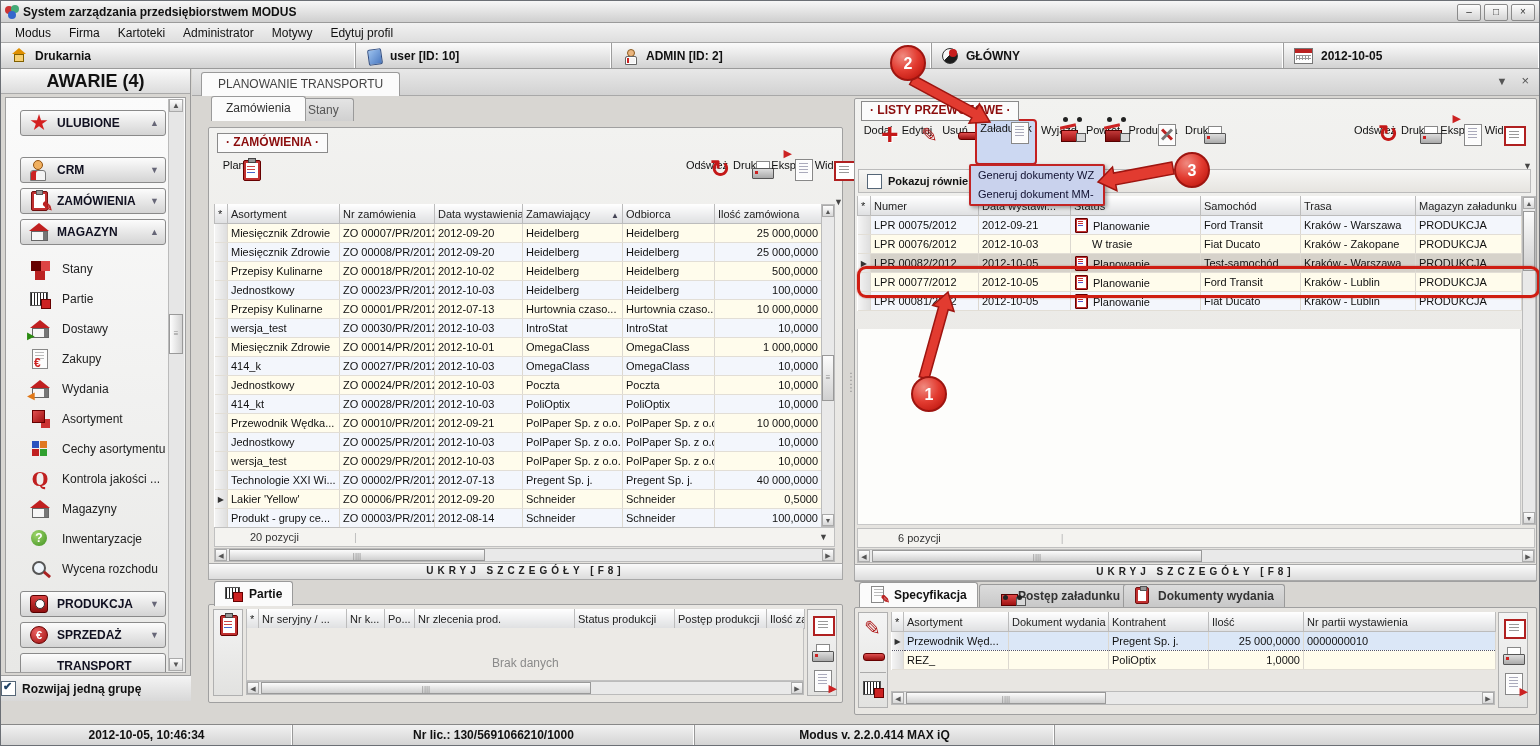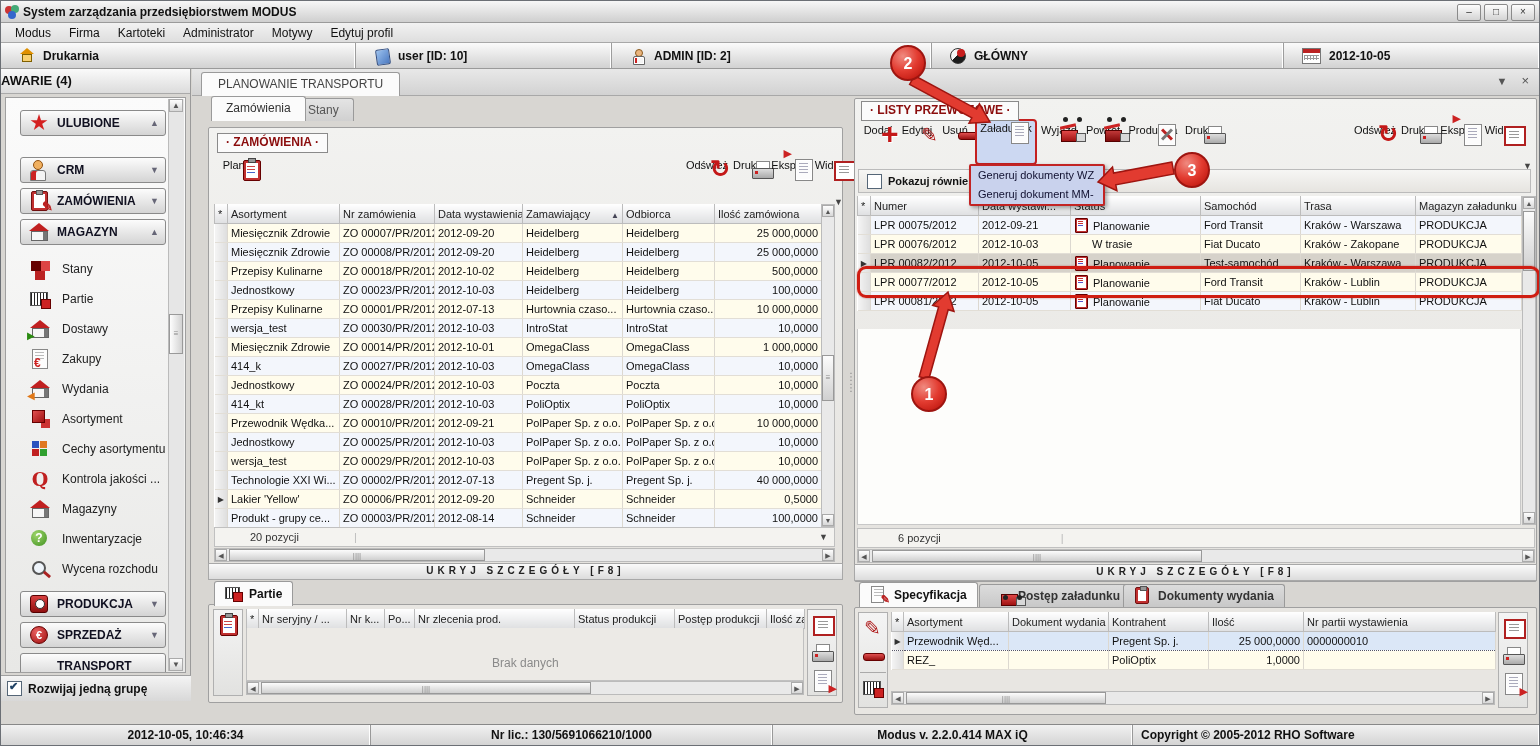--- a/index.html
+++ b/index.html
@@ -10,44 +10,44 @@
   .winbtns{position:absolute;right:4px;top:3px;display:flex;gap:3px;}
   .winbtn{width:22px;height:15px;border:1px solid #8a8a8a;background:linear-gradient(#fdfdfd,#d4d4d4);font-size:10px;line-height:13px;text-align:center;color:#333;border-radius:2px;}
   .appicon{width:14px;height:14px;position:relative;}
   .appicon i{position:absolute;border-radius:50%;width:8px;height:8px;}
   .appicon i:nth-child(1){background:#c33;left:0;top:1px;}
   .appicon i:nth-child(2){background:#4a7;left:6px;top:0;}
   .appicon i:nth-child(3){background:#36c;left:3px;top:6px;}
   .menubar{position:absolute;left:0;top:22px;width:100%;height:20px;background:linear-gradient(#f2f2f2,#dedede);border-bottom:1px solid #a8a8a8;display:flex;align-items:center;padding-left:6px;box-sizing:border-box;gap:2px;}
   .menuitem{padding:2px 8px;font-size:12px;}
   .infobar{position:absolute;left:0;top:42px;width:100%;height:26px;background:linear-gradient(#fbfbfb,#d2d2d2);border-bottom:1px solid #9a9a9a;display:flex;box-sizing:border-box;}
-  .infoseg{display:flex;align-items:center;gap:8px;padding-left:18px;border-right:1px solid #9d9d9d;box-shadow:inset -1px 0 0 #fff;box-sizing:border-box;font-weight:bold;font-size:12px;}
+  .infoseg{display:flex;align-items:center;gap:8px;padding-left:10px;border-right:1px solid #9d9d9d;box-shadow:inset -1px 0 0 #fff;box-sizing:border-box;font-weight:bold;font-size:12px;}
   
   .ii{width:16px;height:16px;position:relative;display:inline-block;}
   .ii-home:before{content:"";position:absolute;left:1px;top:0;border-left:7px solid transparent;border-right:7px solid transparent;border-bottom:6px solid #e09000;}
   .ii-home:after{content:"";position:absolute;left:3px;top:6px;width:10px;height:8px;background:#f8d070;border:1px solid #806000;box-sizing:border-box;}
   .ii-user{background:linear-gradient(135deg,#9cc2ef,#4a78c0);border:1px solid #2c4a80;border-radius:2px;transform:rotate(-8deg);width:12px;height:14px;margin:1px 2px;}
   .ii-person:before{content:"";position:absolute;left:5px;top:1px;width:6px;height:6px;border-radius:50%;background:#eab57e;border:1px solid #8a5a20;}
   .ii-person:after{content:"";position:absolute;left:3px;top:8px;width:10px;height:7px;background:#f4f4f4;border:1px solid #666;border-radius:2px 2px 0 0;box-shadow:inset 0 0 0 1px #fff, inset 3px 0 0 #c22;}
   .ii-globe{width:14px;height:14px;border-radius:50%;background:linear-gradient(135deg,#f6f6f6 45%,#1c1c1c 45%);border:1px solid #333;margin-top:1px;position:relative;}
   .ii-globe:after{content:"";position:absolute;right:0;top:0;width:8px;height:8px;border-radius:50%;background:#c81e1e;}
   .ii-cal{width:17px;height:14px;background:#fff;border:1px solid #777;margin-top:1px;}
   .ii-cal:before{content:"";display:block;height:4px;background:#b22;}
   .ii-cal:after{content:"";display:block;margin:2px 1px;height:5px;background:repeating-linear-gradient(90deg,#999 0 1px,transparent 1px 3px),repeating-linear-gradient(#999 0 1px,transparent 1px 3px);}
   
   .sidebar{position:absolute;left:0;top:68px;width:190px;height:632px;background:#d8d6d2;border-right:1px solid #9a9a9a;box-sizing:border-box;}
-  .sb-header{height:24px;background:linear-gradient(#fafafa,#dcdcdc);border-bottom:1px solid #aaa;text-align:left;font-weight:bold;font-size:13px;line-height:24px;}
+  .sb-header{height:24px;background:linear-gradient(#fafafa,#dcdcdc);border-bottom:1px solid #aaa;text-align:center;font-weight:bold;font-size:18px;line-height:24px;}
   .sb-panel{position:absolute;left:4px;top:28px;right:4px;bottom:28px;background:linear-gradient(#fbfbfb,#e8e8e6);border:1px solid #9f9f9f;overflow:hidden;}
   .sb-scroll{position:absolute;right:1px;top:1px;bottom:1px;width:15px;background:#e6e6e6;border-left:1px solid #bbb;}
   .sb-scroll .ar{position:absolute;left:0;width:14px;height:13px;background:linear-gradient(#fdfdfd,#d8d8d8);border:1px solid #aaa;box-sizing:border-box;font-size:8px;text-align:center;line-height:12px;color:#555;}
   .sb-scroll .thumb{position:absolute;left:0;width:14px;height:40px;top:210px;background:linear-gradient(90deg,#fdfdfd,#d2d2d2);border:1px solid #999;box-sizing:border-box;font-size:8px;color:#888;text-align:center;line-height:38px;}
   .sb-group{width:146px;margin:5px auto 0 14px;height:26px;border:1px solid #8a8a8a;border-radius:3px;background:linear-gradient(#fcfcfc,#d4d4d4);display:flex;align-items:center;padding:0 6px;box-sizing:border-box;gap:6px;font-weight:bold;font-size:12px;color:#101020;}
   .sb-group .chev{margin-left:auto;color:#667;font-size:9px;}
   .sb-item{display:flex;align-items:center;gap:10px;margin:6px 0 0 22px;height:24px;font-size:12px;color:#222;}
-  .sb-footer{position:absolute;left:0;bottom:0;width:190px;height:26px;background:linear-gradient(#f4f4f4,#d8d8d8);border-top:1px solid #a0a0a0;display:flex;align-items:center;gap:6px;padding-left:6px;box-sizing:border-box;font-weight:bold;font-size:12px;}
+  .sb-footer{position:absolute;left:0;bottom:0;width:190px;height:26px;background:linear-gradient(#f4f4f4,#d8d8d8);border-top:1px solid #a0a0a0;display:flex;align-items:center;gap:6px;box-sizing:border-box;font-weight:bold;font-size:12px;}
   .cbx{width:13px;height:13px;border:1px solid #567;background:#fff;position:relative;display:inline-block;}
   .cbx.on:before{content:"✔";position:absolute;left:1px;top:-2px;color:#246;font-size:11px;}
   
   .si{width:24px;height:22px;position:relative;display:inline-block;text-align:center;}
   .si-star{font-size:19px;line-height:22px;color:#d42020;}
   .si-person:before{content:"";position:absolute;left:6px;top:1px;width:8px;height:8px;border-radius:50%;background:#f0b060;border:1px solid #905010;}
   .si-person:after{content:"";position:absolute;left:3px;top:11px;width:14px;height:9px;border-radius:3px 3px 0 0;background:#f4f4f4;border:1px solid #777;box-shadow:inset 5px 0 0 #c22;}
   .si-clip{position:absolute;left:4px;top:1px;width:15px;height:18px;background:#c03030;border:1px solid #701010;border-radius:2px;}
   .si-clip:before{content:"";position:absolute;left:2px;top:2px;right:2px;bottom:2px;background:#fff;}
   .si-clip:after{content:"";position:absolute;left:4px;top:-2px;width:5px;height:3px;background:#999;border:1px solid #555;}
@@ -864,19 +864,18 @@
     <polygon points="927.8,378.3 947.2,308.7 953.0,310.3 947,291 931.8,304.4 937.6,306.0 918.2,375.7" fill="#e23b30" stroke="#9e1510" stroke-width="1.5"></polygon>
     <circle cx="907" cy="62" r="17" fill="url(#rg)" stroke="#9e1510" stroke-width="2"></circle>
     <text x="907" y="68" text-anchor="middle" font-family="Liberation Sans, sans-serif" font-size="16" font-weight="bold" fill="#ffffff">2</text>
     <circle cx="1191" cy="169" r="17" fill="url(#rg)" stroke="#9e1510" stroke-width="2"></circle>
     <text x="1191" y="175" text-anchor="middle" font-family="Liberation Sans, sans-serif" font-size="16" font-weight="bold" fill="#ffffff">3</text>
     <circle cx="928" cy="393" r="17" fill="url(#rg)" stroke="#9e1510" stroke-width="2"></circle>
     <text x="928" y="399" text-anchor="middle" font-family="Liberation Sans, sans-serif" font-size="16" font-weight="bold" fill="#ffffff">1</text>
   </svg>
 
   <div class="statusbar">
-    <div class="statseg" style="width:370px">2012-10-05,  10:46:34</div>
+    <div class="statseg" style="width:292px">2012-10-05,  10:46:34</div>
     <div class="statseg" style="width:402px">Nr lic.: 130/5691066210/1000</div>
     <div class="statseg" style="width:360px">Modus v. 2.2.0.414 MAX iQ</div>
-    <div class="statseg" style="flex:1;justify-content:flex-start;padding-left:8px;border-right:none">Copyright © 2005-2012 RHO Software</div>
   </div>
 
 </div>
 
 </body></html>

